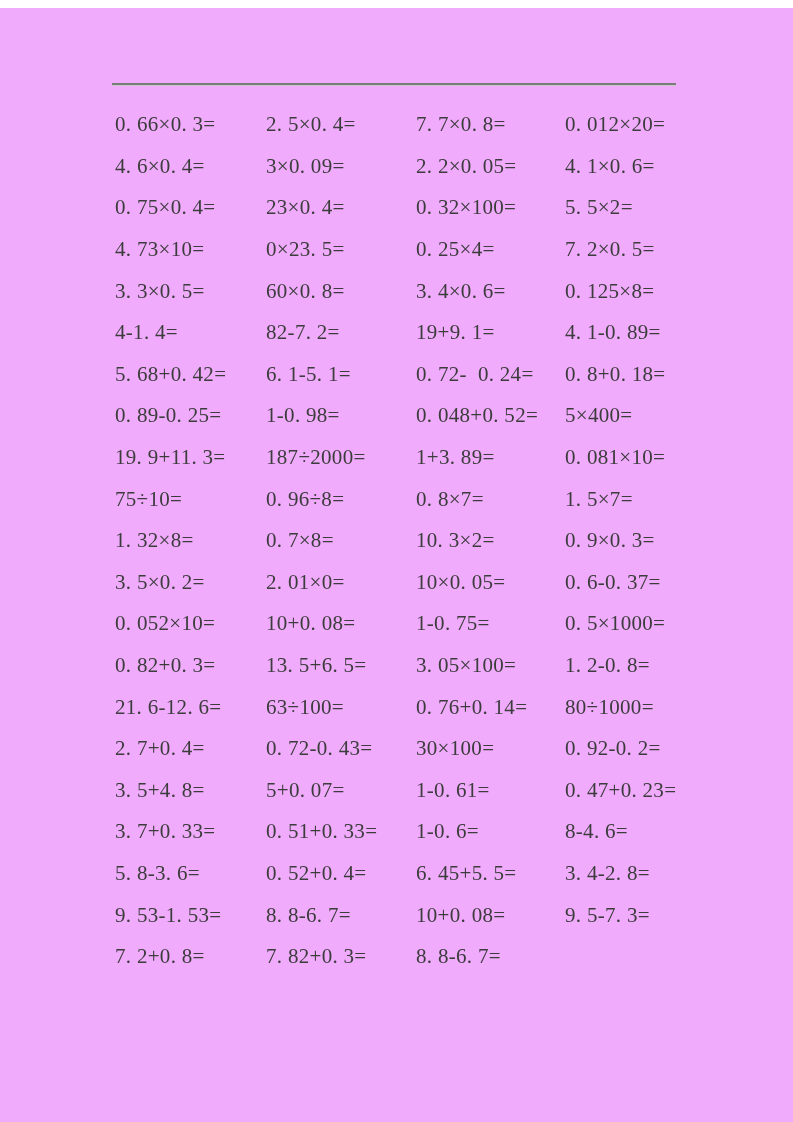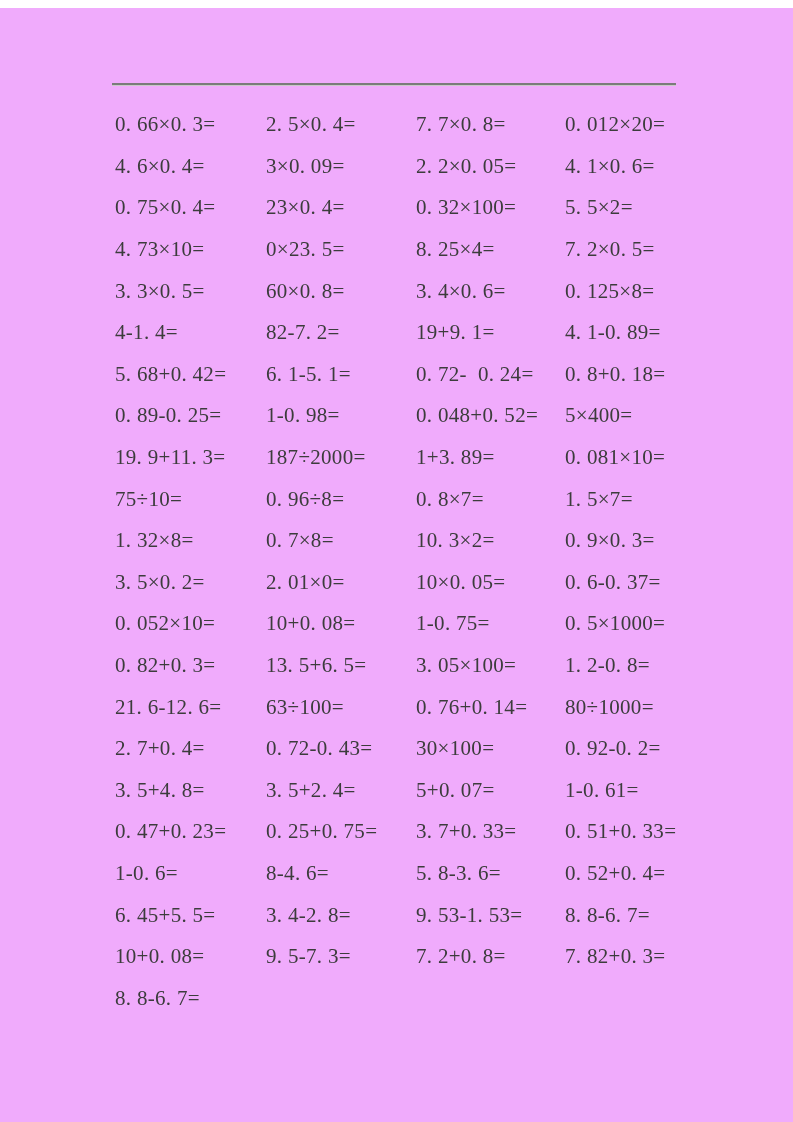--- a/index.html
+++ b/index.html
@@ -55,21 +55,21 @@
       <div class="cell">4. 6×0. 4=</div>
       <div class="cell">3×0. 09=</div>
       <div class="cell">2. 2×0. 05=</div>
       <div class="cell">4. 1×0. 6=</div>
       <div class="cell">0. 75×0. 4=</div>
       <div class="cell">23×0. 4=</div>
       <div class="cell">0. 32×100=</div>
       <div class="cell">5. 5×2=</div>
       <div class="cell">4. 73×10=</div>
       <div class="cell">0×23. 5=</div>
-      <div class="cell">8. 25×4=</div>
+      <div class="cell">0. 25×4=</div>
       <div class="cell">7. 2×0. 5=</div>
       <div class="cell">3. 3×0. 5=</div>
       <div class="cell">60×0. 8=</div>
       <div class="cell">3. 4×0. 6=</div>
       <div class="cell">0. 125×8=</div>
       <div class="cell">4-1. 4=</div>
       <div class="cell">82-7. 2=</div>
       <div class="cell">19+9. 1=</div>
       <div class="cell">4. 1-0. 89=</div>
       <div class="cell">5. 68+0. 42=</div>
@@ -106,25 +106,23 @@
       <div class="cell">1. 2-0. 8=</div>
       <div class="cell">21. 6-12. 6=</div>
       <div class="cell">63÷100=</div>
       <div class="cell">0. 76+0. 14=</div>
       <div class="cell">80÷1000=</div>
       <div class="cell">2. 7+0. 4=</div>
       <div class="cell">0. 72-0. 43=</div>
       <div class="cell">30×100=</div>
       <div class="cell">0. 92-0. 2=</div>
       <div class="cell">3. 5+4. 8=</div>
-      <div class="cell">3. 5+2. 4=</div>
       <div class="cell">5+0. 07=</div>
       <div class="cell">1-0. 61=</div>
       <div class="cell">0. 47+0. 23=</div>
-      <div class="cell">0. 25+0. 75=</div>
       <div class="cell">3. 7+0. 33=</div>
       <div class="cell">0. 51+0. 33=</div>
       <div class="cell">1-0. 6=</div>
       <div class="cell">8-4. 6=</div>
       <div class="cell">5. 8-3. 6=</div>
       <div class="cell">0. 52+0. 4=</div>
       <div class="cell">6. 45+5. 5=</div>
       <div class="cell">3. 4-2. 8=</div>
       <div class="cell">9. 53-1. 53=</div>
       <div class="cell">8. 8-6. 7=</div>

